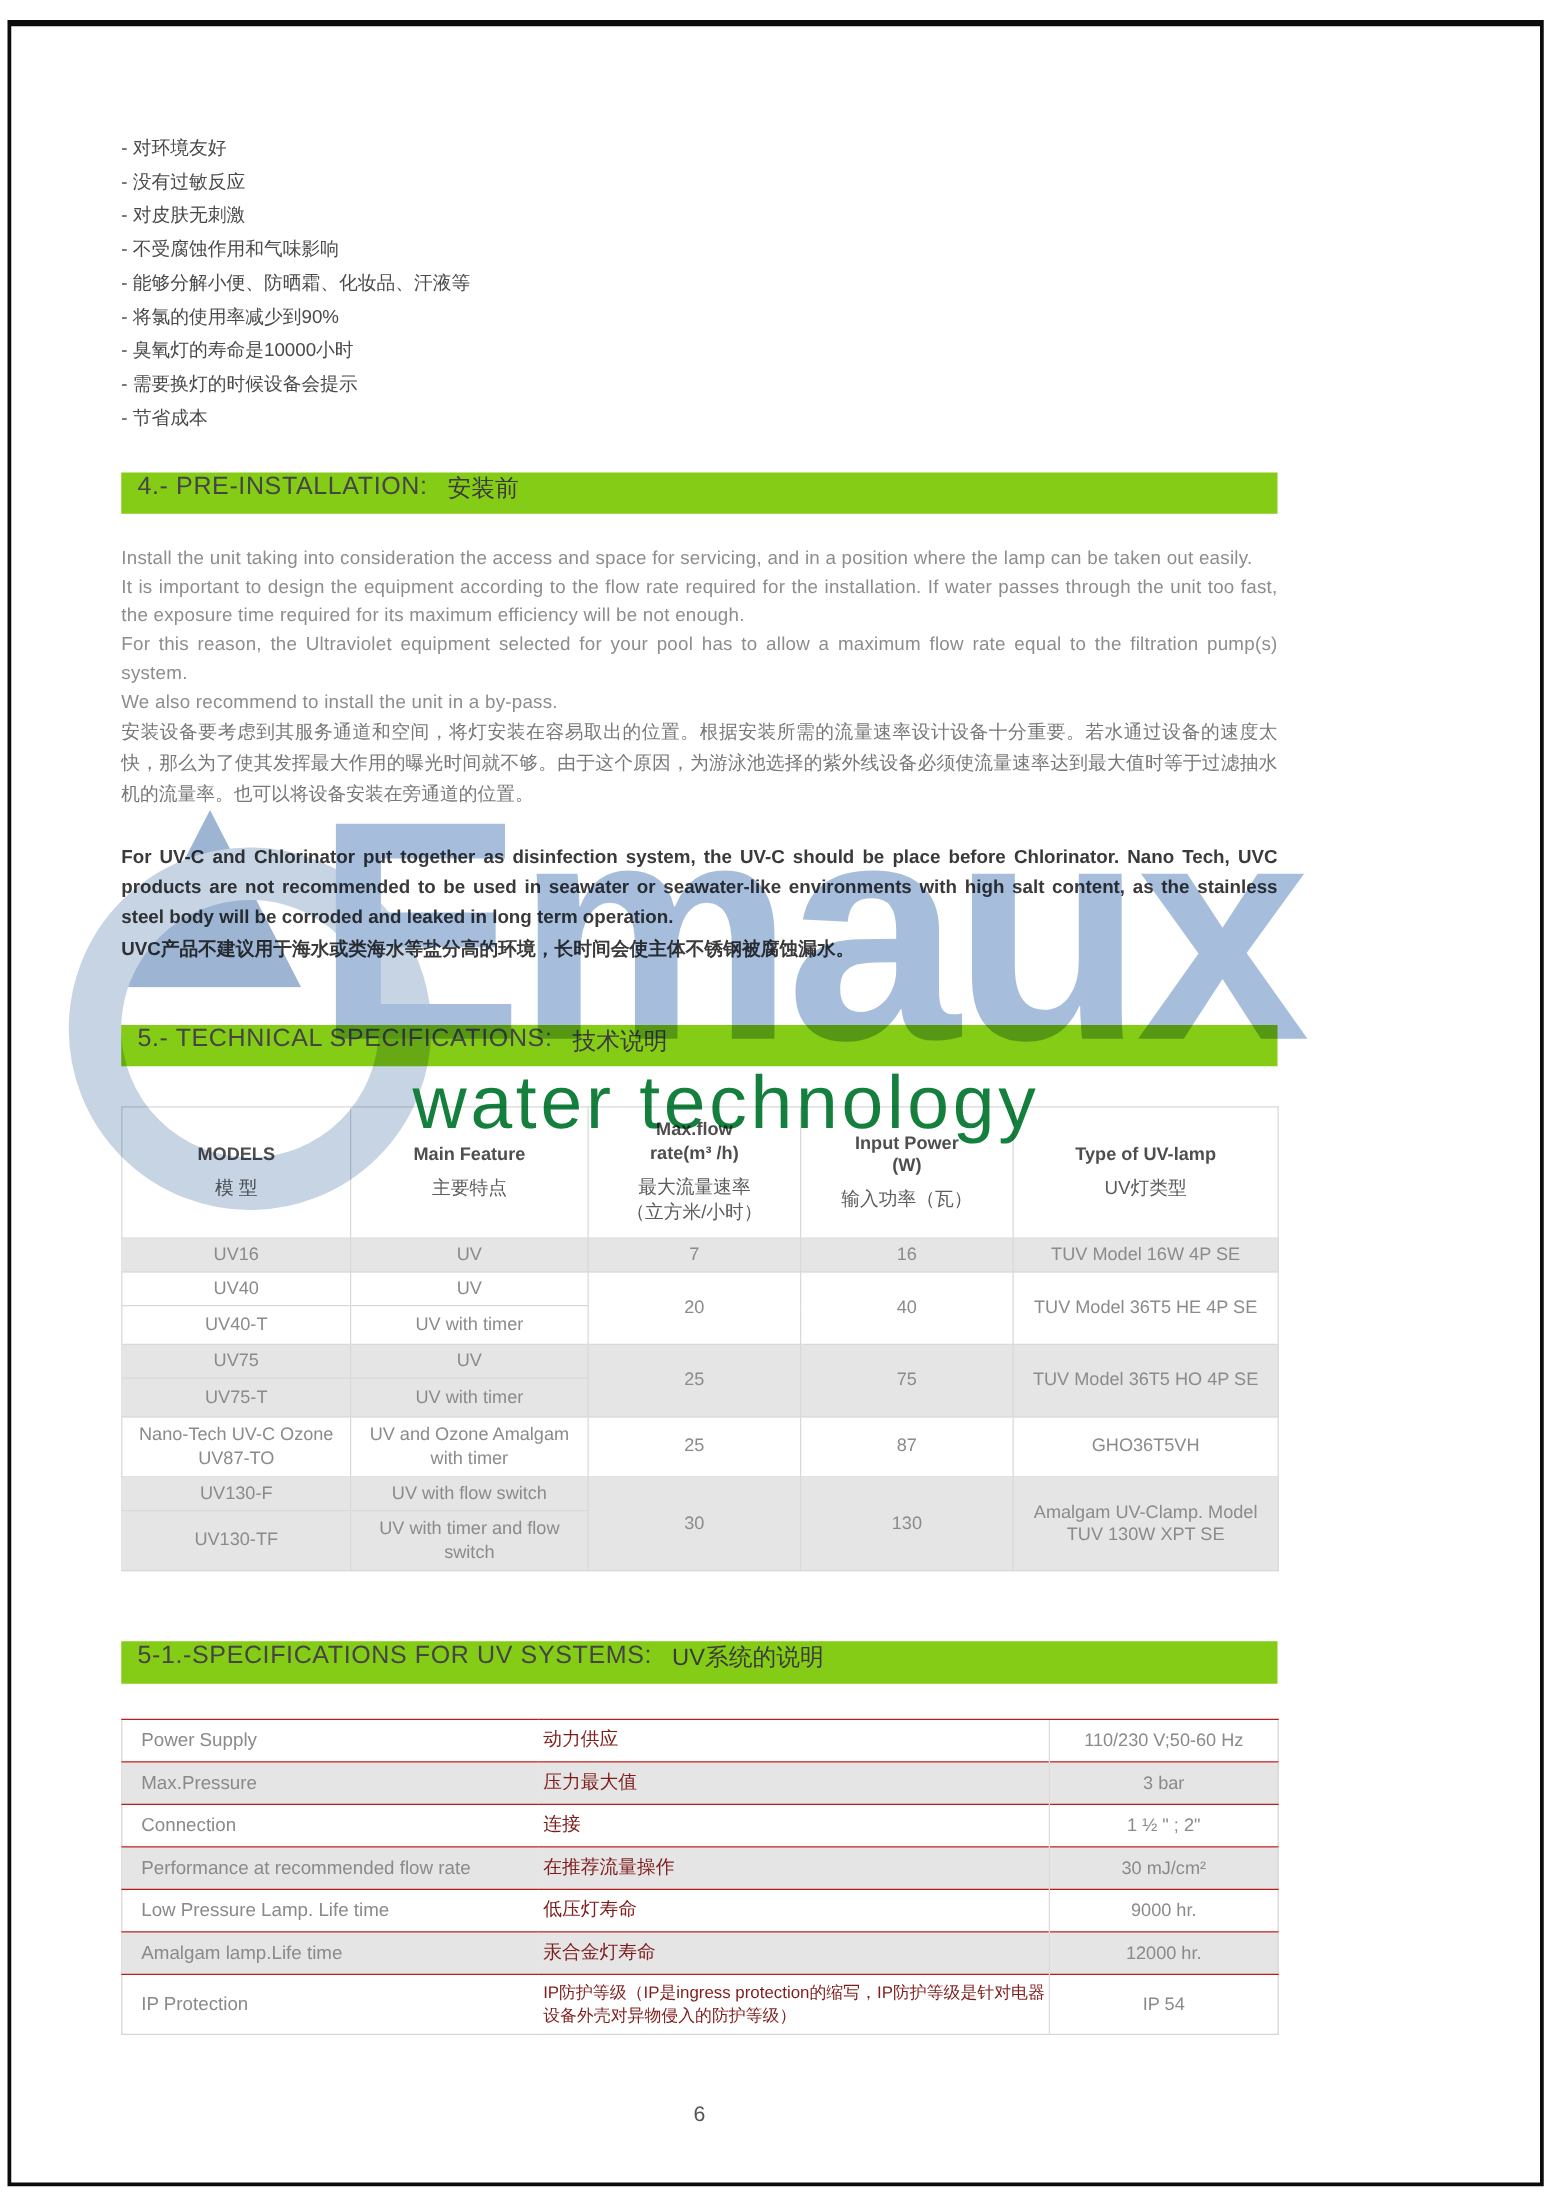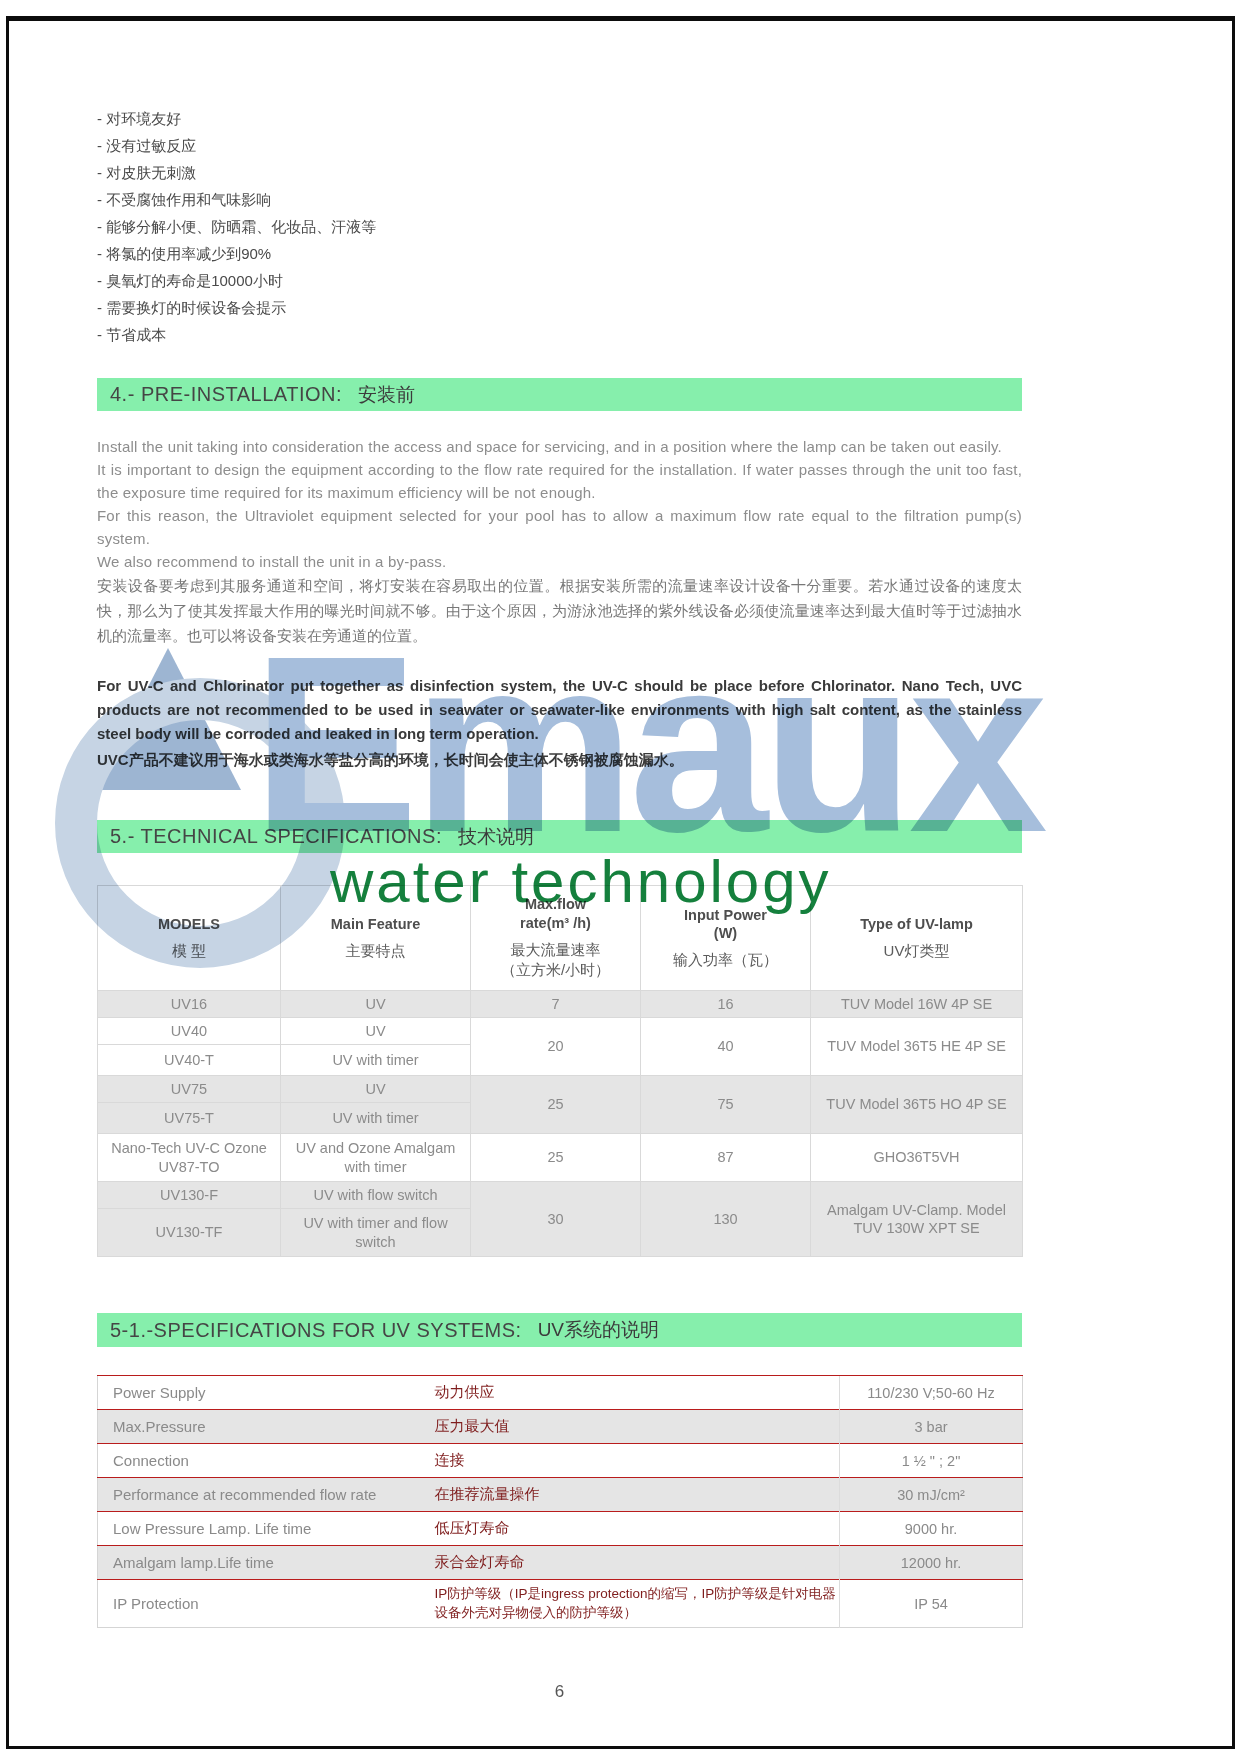--- a/index.html
+++ b/index.html
@@ -11,21 +11,21 @@
   .frame{position:absolute;left:6px;top:16px;right:6px;bottom:6px;
     border:solid #0c0c0c;border-width:5px 3px 3px 3px;}
   .content{position:absolute;left:97px;top:105px;width:925px;z-index:2;}
 
   
   .benefits{margin:0;padding:0;}
   .benefits li{list-style:none;line-height:27px;font-size:15px;color:#4a4a4a;}
   .benefits li::before{content:"- ";}
 
   
-  .bar{background:#86efac;height:33px;display:flex;align-items:center;
+  .bar{background:#84cc16;height:33px;display:flex;align-items:flex-start;
        padding-left:13px;box-sizing:border-box;}
   .bar-en{font-size:20px;color:#454545;letter-spacing:.5px;}
   .bar-zh{font-size:19px;color:#3b3b3b;margin-left:16px;}
   .bar4{margin-top:30px;}
   .bar5{margin-top:48px;}
   .bar51{margin-top:56px;height:34px;}
 
   
   .paras{margin-top:24px;}
   .paras p{margin:0;text-align:justify;}

